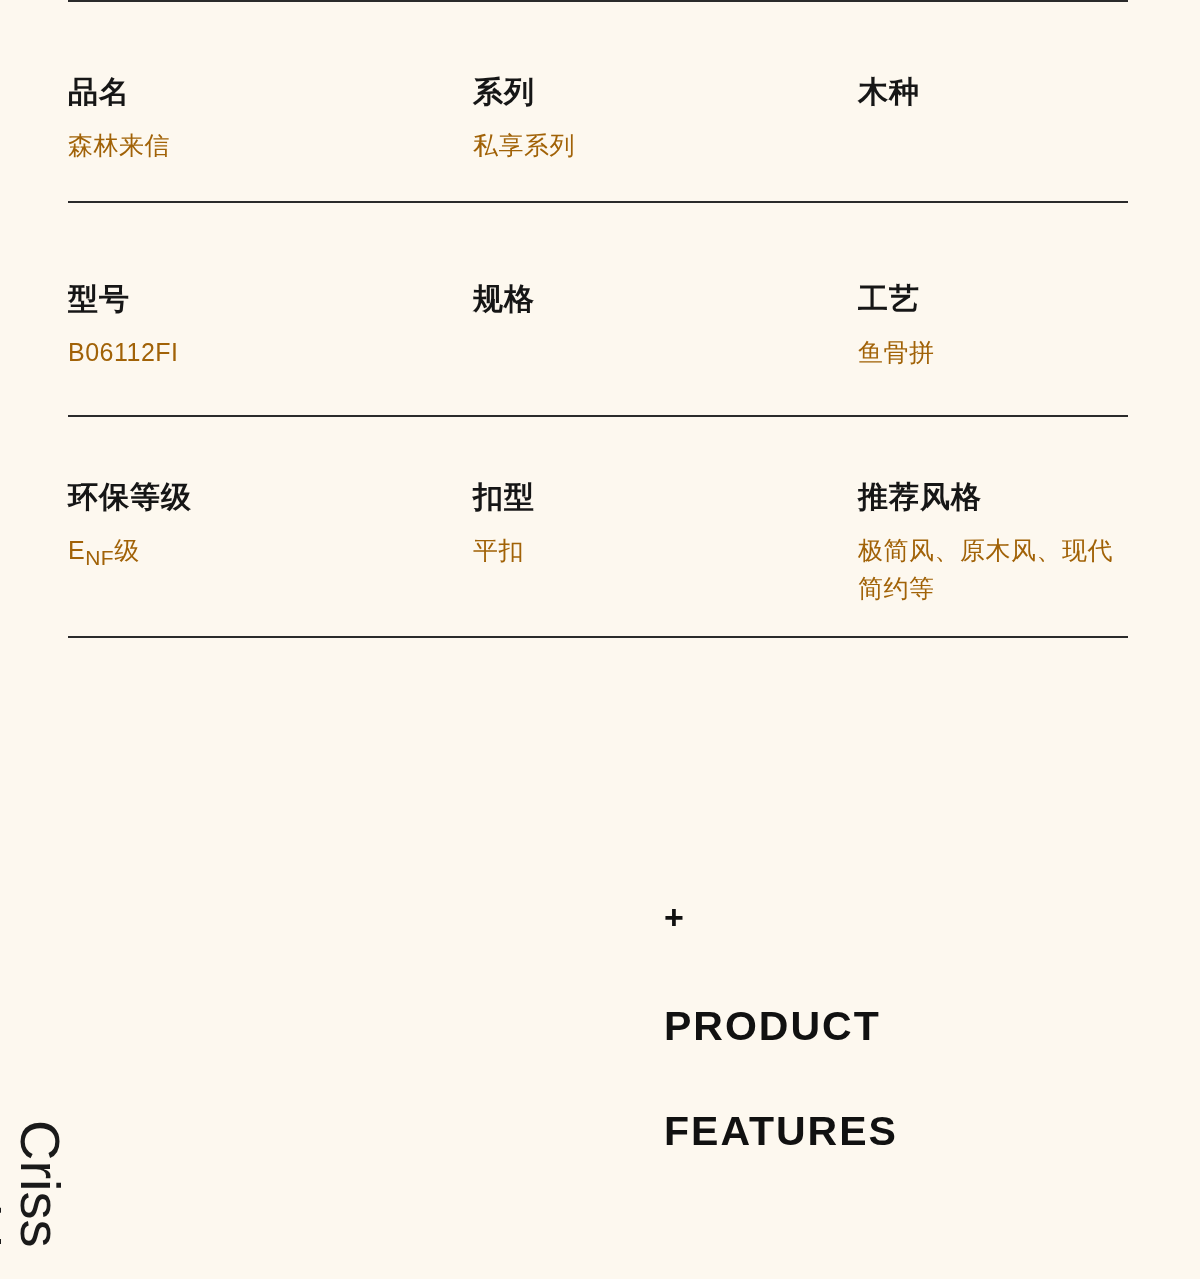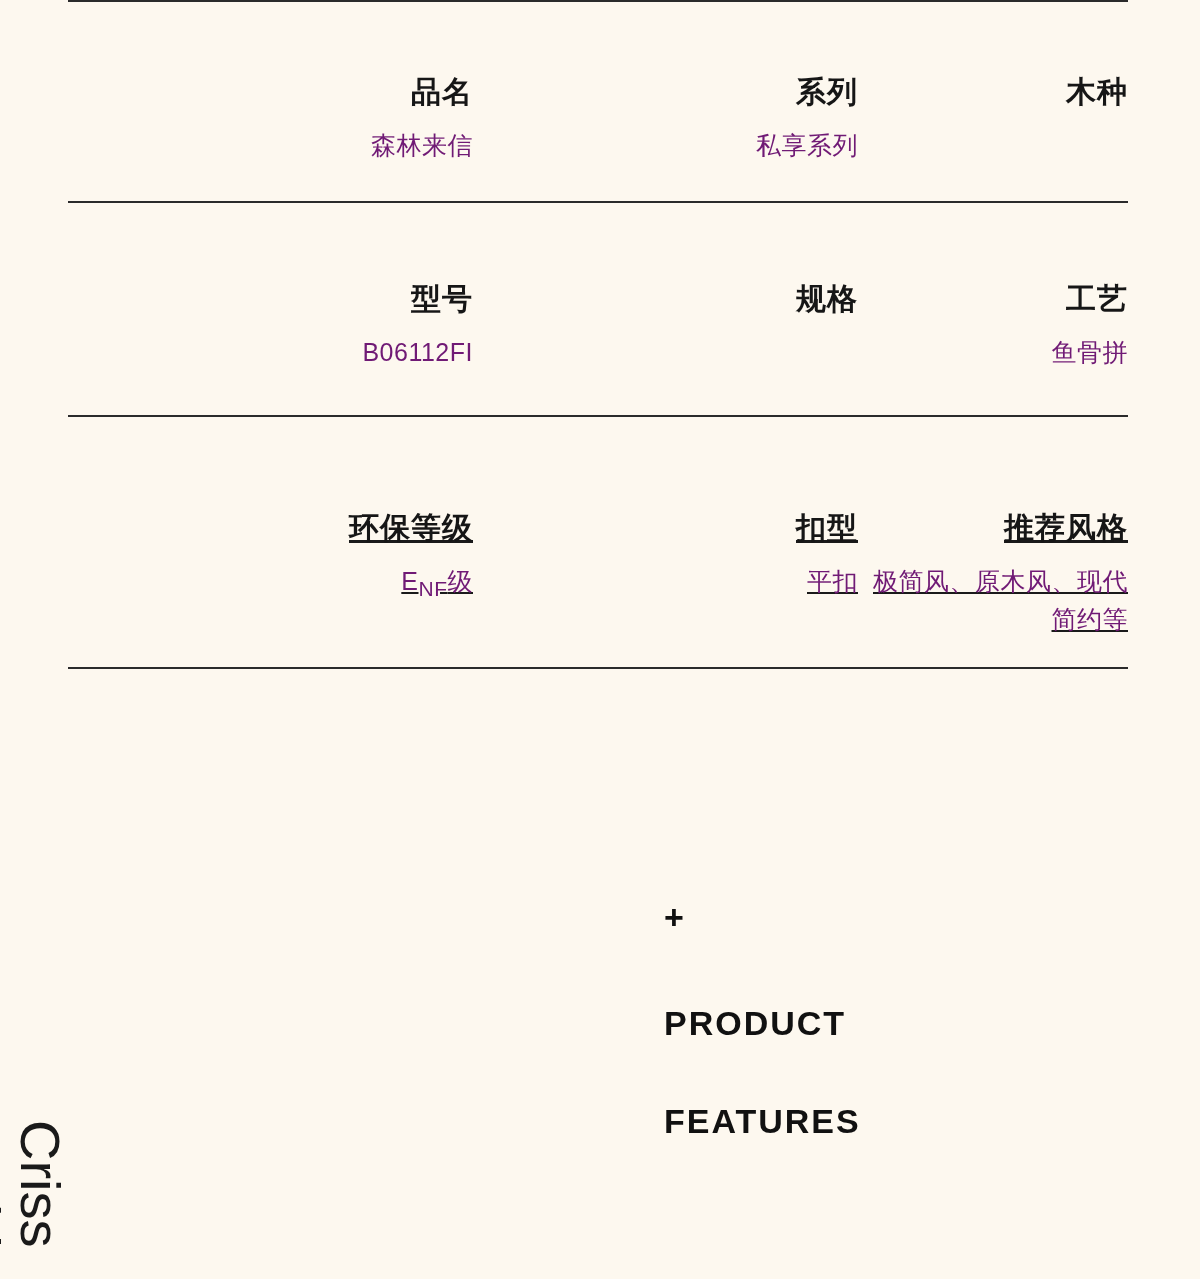--- a/index.html
+++ b/index.html
@@ -26,26 +26,25 @@
   .rule {
     height: 2px;
     background: #2b2b2b;
     width: 100%;
   }
 
   .spec-row {
     display: flex;
     width: 100%;
     box-sizing: border-box;
-    text-align: right;
   }
 
   .spec-row.r1 { padding-top: 72px; padding-bottom: 36px; }
   .spec-row.r2 { padding-top: 78px; padding-bottom: 43px; }
-  .spec-row.r3 { padding-top: 93px; padding-bottom: 28px; text-decoration: underline; }
+  .spec-row.r3 { padding-top: 62px; padding-bottom: 28px; }
 
   .spec-cell {
     box-sizing: border-box;
   }
   .spec-cell.c1 { width: 405px; }
   .spec-cell.c2 { width: 385px; }
   .spec-cell.c3 { width: 270px; }
 
   .spec-label {
     font-size: 30px;
@@ -54,21 +53,21 @@
     line-height: 1.2;
     margin-bottom: 16px;
     color: #161616;
   }
 
   .spec-value {
     font-size: 25px;
     font-weight: normal;
     line-height: 1.55;
     letter-spacing: 0.5px;
-    color: #701a75;
+    color: #a16207;
   }
 
   .spec-value .sub {
     font-size: 21px;
     vertical-align: sub;
     letter-spacing: 0.5px;
   }
 
   
   .features-block {
@@ -78,21 +77,21 @@
     width: 460px;
   }
   .plus-mark {
     font-size: 34px;
     font-weight: bold;
     line-height: 1;
     color: #111;
     margin-bottom: 72px;
   }
   .feature-word {
-    font-size: 34px;
+    font-size: 41px;
     font-weight: bold;
     letter-spacing: 2px;
     line-height: 1;
     color: #111;
   }
   .feature-word.second {
     margin-top: 64px;
   }
 
   

